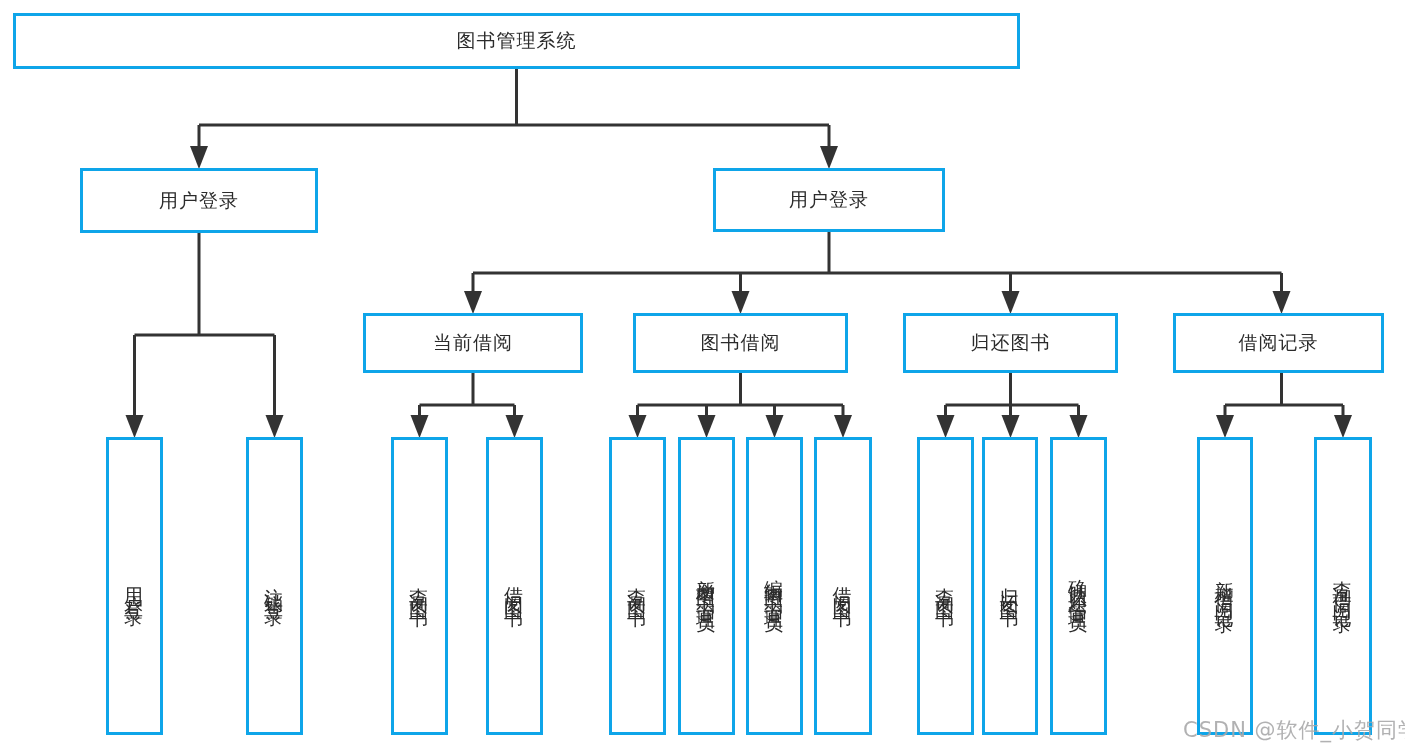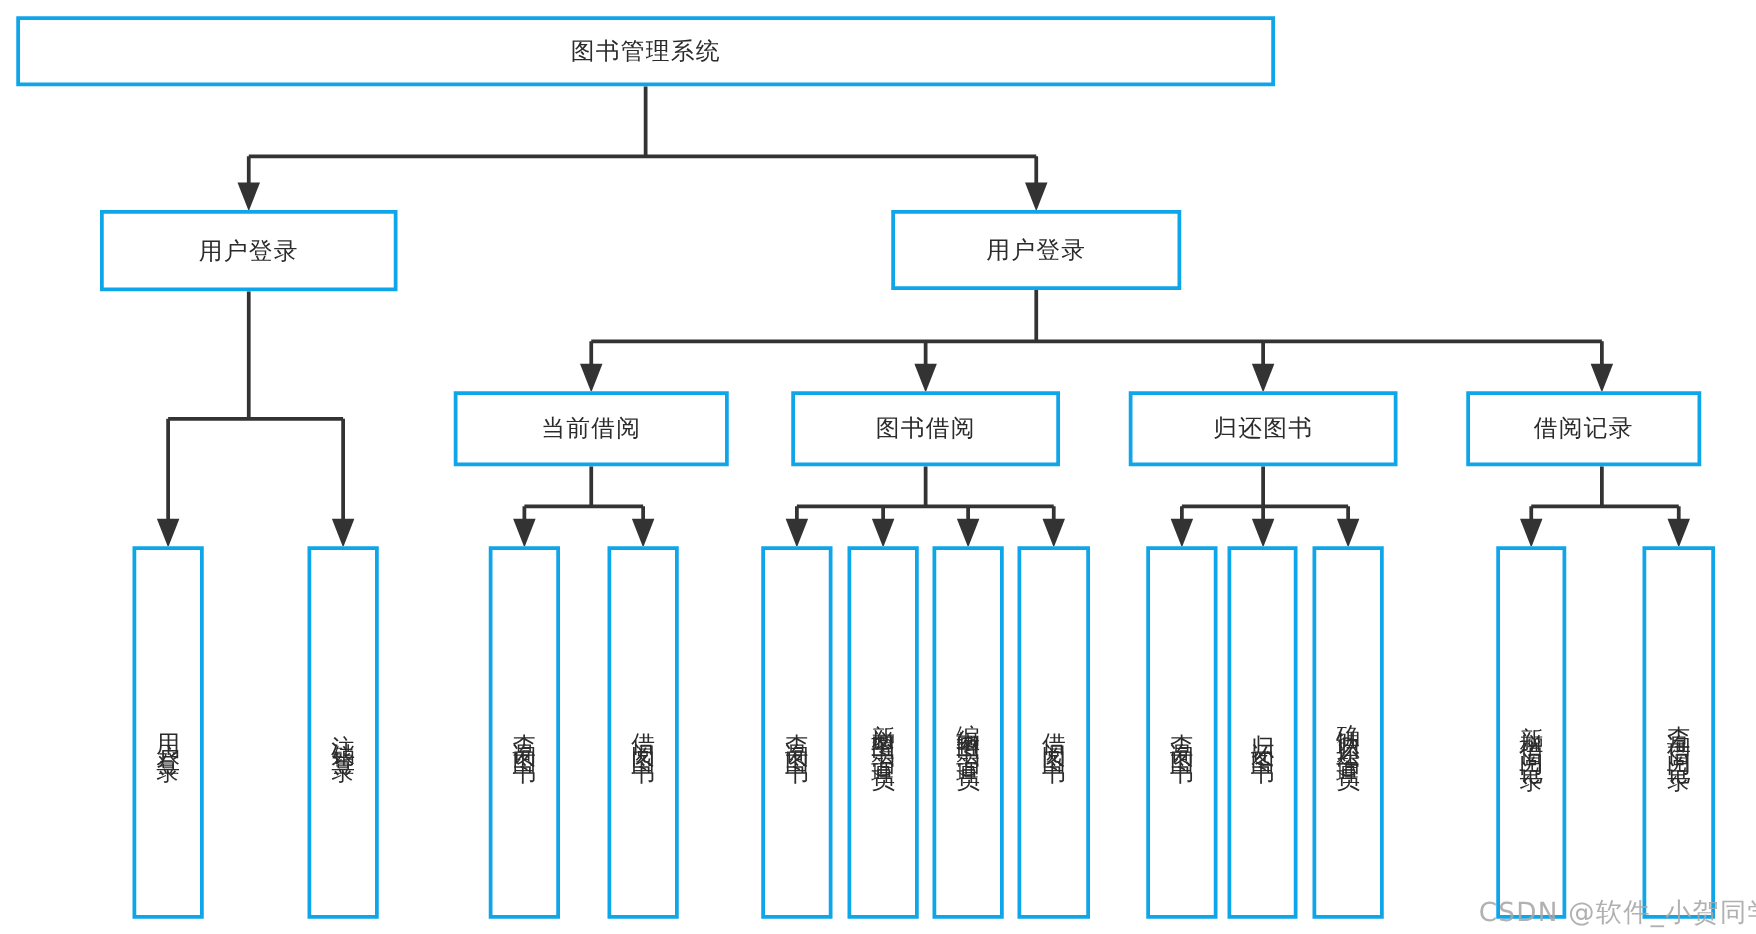--- a/index.html
+++ b/index.html
@@ -101,21 +101,21 @@
   </svg>
 
   <div class="box" style="left:13px; top:13px; width:1007px; height:56px;">图书管理系统</div>
 
   <div class="box" style="left:80px; top:168px; width:238px; height:65px;">用户登录</div>
   <div class="box" style="left:713px; top:168px; width:232px; height:64px;">用户登录</div>
 
   <div class="box" style="left:363px; top:313px; width:220px; height:60px;">当前借阅</div>
   <div class="box" style="left:633px; top:313px; width:215px; height:60px;text-align:right;">图书借阅</div>
   <div class="box" style="left:903px; top:313px; width:215px; height:60px;">归还图书</div>
-  <div class="box" style="left:1173px; top:313px; width:188px; height:60px;">借阅记录</div>
+  <div class="box" style="left:1173px; top:313px; width:211px; height:60px;">借阅记录</div>
 
   <div class="box leaf" style="left:106px; top:437px; width:57px; height:298px;">用户登录</div>
   <div class="box leaf" style="left:246px; top:437px; width:57px; height:298px;">注销登录</div>
 
   <div class="box leaf" style="left:391px; top:437px; width:57px; height:298px;">查询图书</div>
   <div class="box leaf" style="left:486px; top:437px; width:57px; height:298px;">借阅图书</div>
 
   <div class="box leaf" style="left:609px; top:437px; width:57px; height:298px;">查询图书</div>
   <div class="box leaf long" style="left:678px; top:437px; width:57px; height:298px;">新增图书（管理员）</div>
   <div class="box leaf long" style="left:746px; top:437px; width:57px; height:298px;">编辑图书（管理员）</div>

